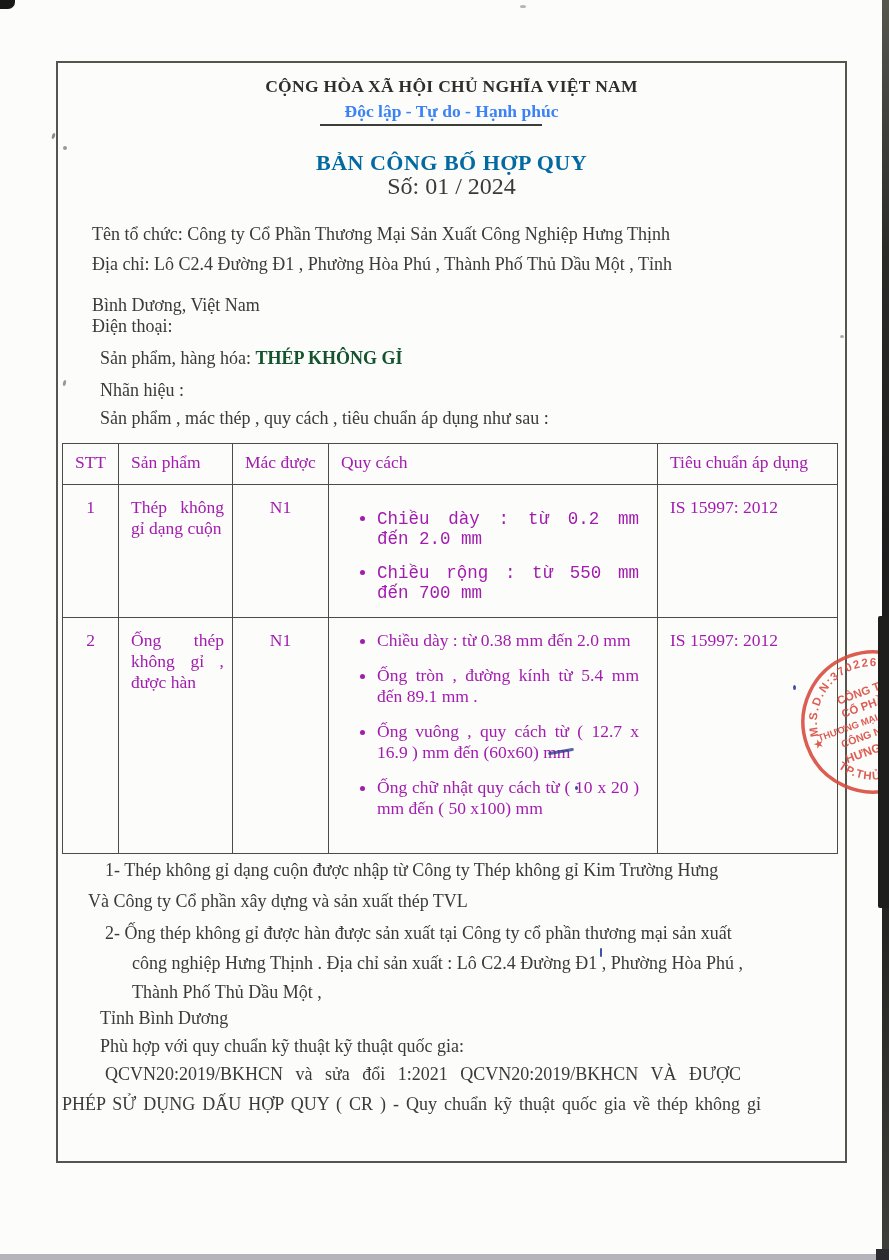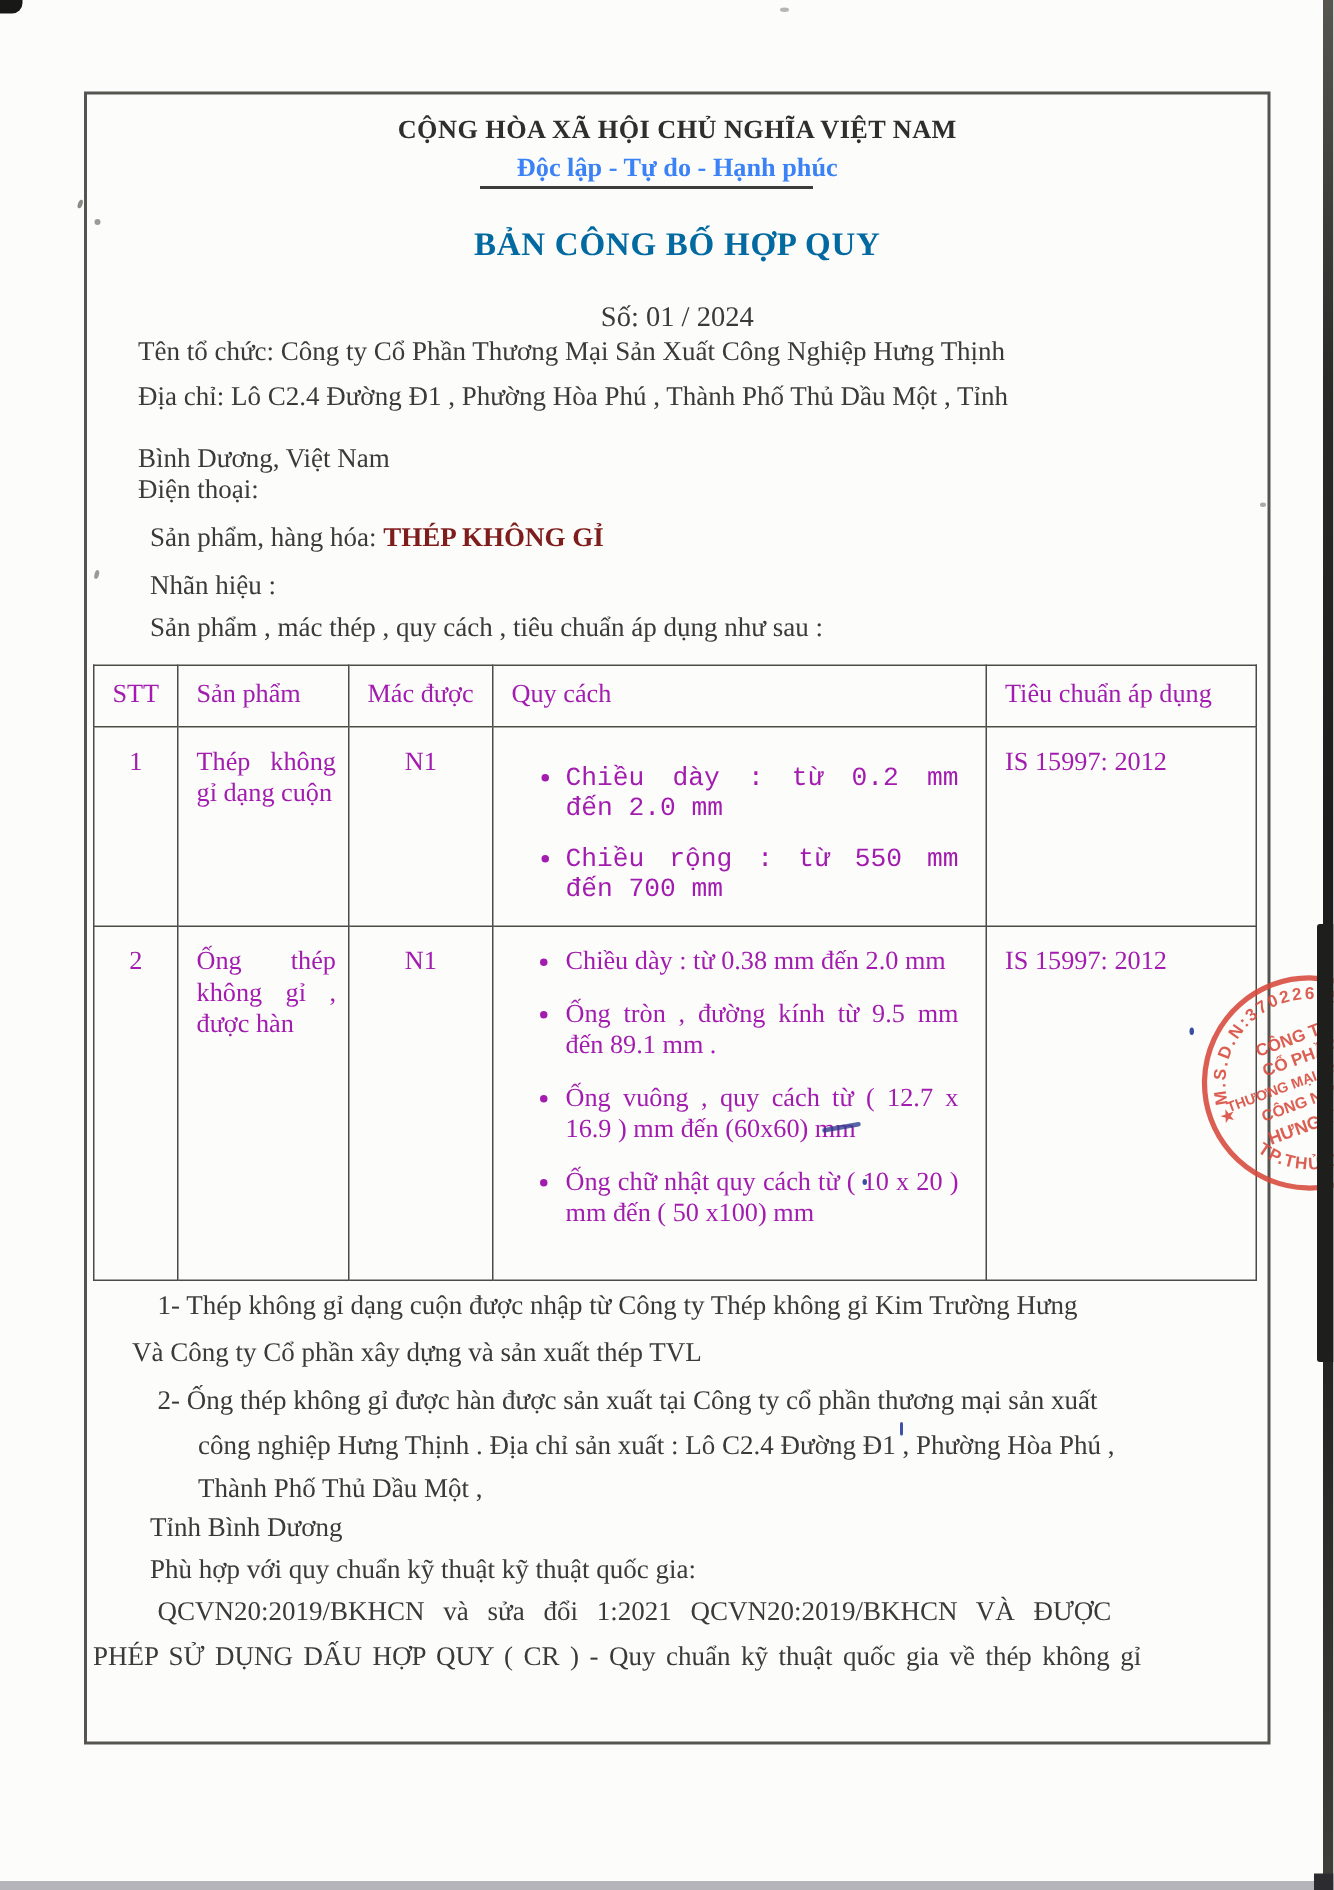--- a/index.html
+++ b/index.html
@@ -12,21 +12,21 @@
   .abs{position:absolute;white-space:nowrap;font-size:18px;}
   .centered{left:56px;width:791px;text-align:center;white-space:nowrap;}
   .page-border{
     position:absolute;left:56px;top:61px;width:787px;height:1098px;
     border:2px solid #55544e;background:transparent;
   }
   .nat1{top:76px;font-weight:bold;font-size:17.5px;letter-spacing:.3px;color:#2e2e2a;}
   .nat2{top:101px;font-weight:bold;font-size:17.5px;color:#3b82f6;}
   .nat-underline{position:absolute;left:320px;top:124px;width:222px;height:2px;background:#3c3c38;}
   .doc-title{top:150px;font-weight:bold;font-size:22px;letter-spacing:.5px;color:#0369a1;}
-  .doc-no{top:201px;font-size:19px;}
+  .doc-no{top:173px;font-size:24px;}
   .speck{position:absolute;border-radius:50%;}
   .table-wrap{position:absolute;left:62px;top:443px;}
   table{border-collapse:collapse;table-layout:fixed;width:775px;font-size:17.5px;color:#a21caf;}
   th,td{border:1.6px solid #4c4b46;vertical-align:top;font-weight:normal;}
   th{text-align:left;padding:8px 8px 8px 12px;height:24px;}
   th.c{text-align:center;padding-left:4px;padding-right:4px;}
   td{padding:12px 6px 0 12px;}
   td.c{text-align:center;padding-left:2px;padding-right:2px;}
   td.just{text-align:justify;padding-right:8px;}
   tr.r1{height:100px;}
@@ -38,21 +38,21 @@
   .ws2{word-spacing:2.5px;}
   .stamp-box{position:absolute;left:793px;top:642px;width:160px;height:160px;z-index:5;opacity:.88;}
   .edge-band{
     position:absolute;right:0;top:0;bottom:0;width:7px;z-index:9;
     background:linear-gradient(to bottom,#56564f 0%,#2a2a27 20%,#1c1c1e 45%,#212120 70%,#3f3f39 100%);
   }
   .edge-band-mid{position:absolute;right:0;top:616px;height:292px;width:11px;background:#1e1e1c;z-index:9;border-radius:2px 0 0 2px;}
   .corner-mark{position:absolute;left:0;top:0;width:15px;height:9px;background:#181816;border-radius:0 0 7px 0;z-index:9;}
   .bottom-strip{position:absolute;left:0;right:0;bottom:0;height:6px;background:#b4b4ba;z-index:9;}
   .bottom-corner{position:absolute;right:0;bottom:0;width:13px;height:11px;background:#2c2c30;z-index:10;}
-  .bold{font-weight:bold;color:#7f1d1d;}
+  .bold{font-weight:bold;color:#14532d;}
 </style>
 </head>
 <body>
 
 <div class="page-border"></div>
 
 <div class="abs centered nat1">CỘNG HÒA XÃ HỘI CHỦ NGHĨA VIỆT NAM</div>
 <div class="abs centered nat2">Độc lập - Tự do - Hạnh phúc</div>
 <div class="nat-underline"></div>
 
@@ -97,21 +97,21 @@
       </td>
       <td>IS 15997: 2012</td>
     </tr>
     <tr class="r2">
       <td class="c">2</td>
       <td class="just">Ống thép không gỉ , được hàn</td>
       <td class="c">N1</td>
       <td style="padding:12px 0 0 0;">
         <ul class="specs">
               <li>Chiều dày : từ 0.38 mm đến 2.0 mm</li>
-              <li>Ống tròn , đường kính từ 9.5 mm đến 89.1 mm .</li>
+              <li>Ống tròn , đường kính từ 5.4 mm đến 89.1 mm .</li>
               <li>Ống vuông , quy cách từ ( 12.7 x 16.9 ) mm đến (60x60) mm</li>
               <li>Ống chữ nhật quy cách từ ( 10 x 20 ) mm đến ( 50 x100) mm</li>
             </ul>
       </td>
       <td>IS 15997: 2012</td>
     </tr>
   </tbody>
     </table>
 </div>
 

